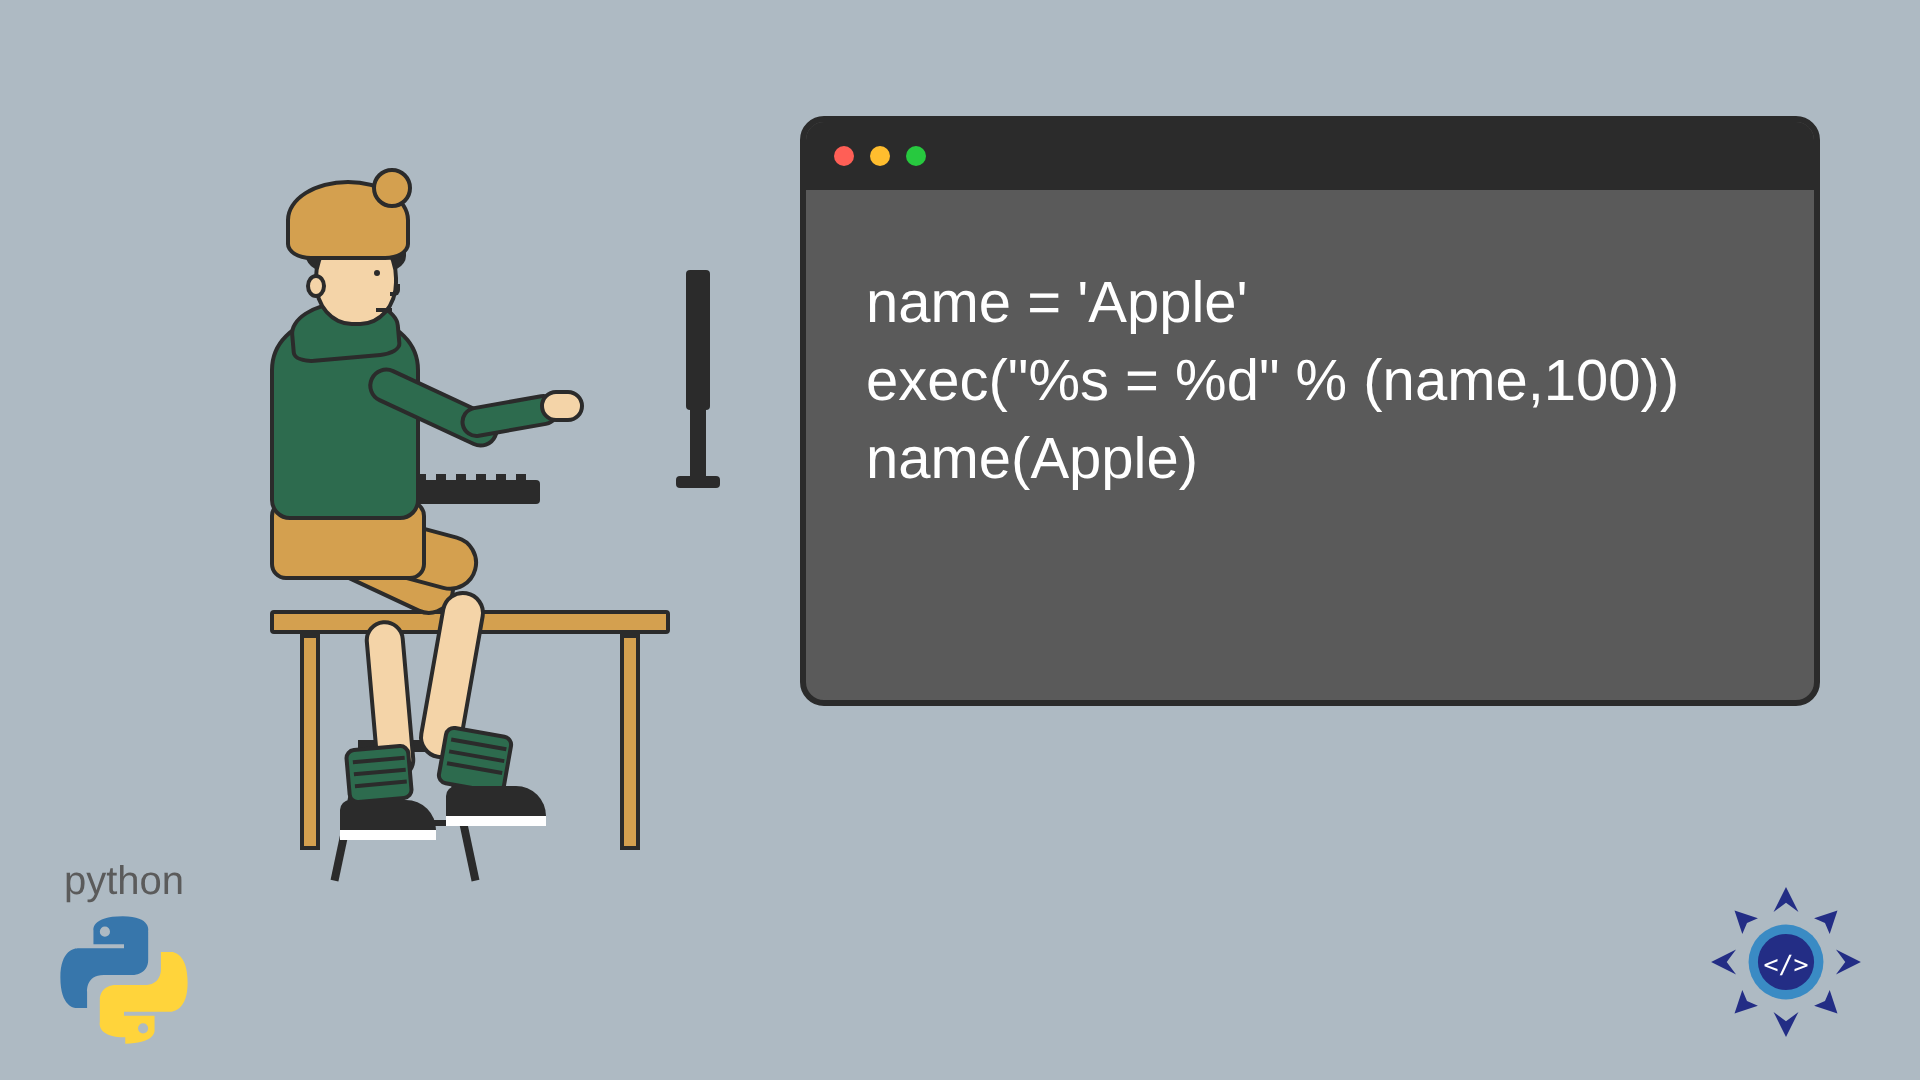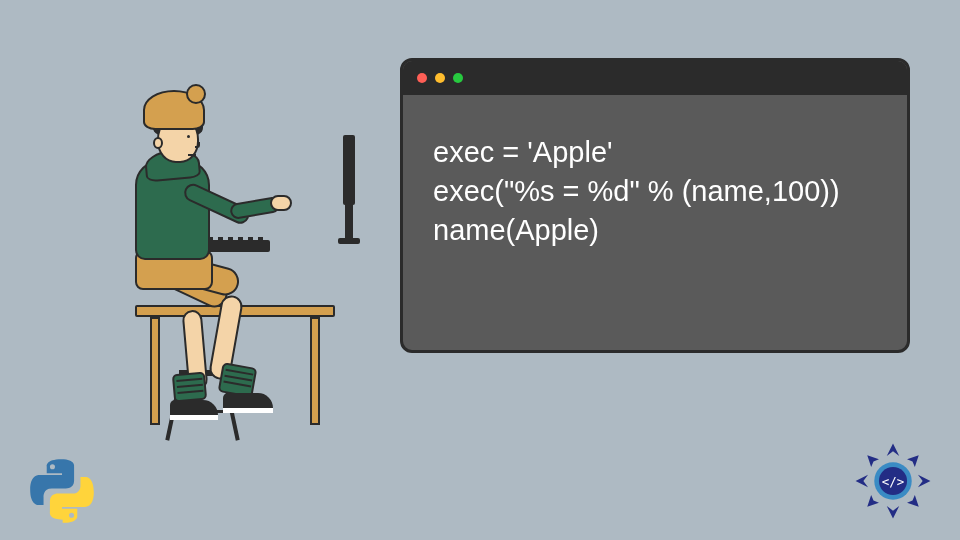--- a/index.html
+++ b/index.html
@@ -453,26 +453,27 @@
     <div class="mouth"></div>
   </div>
 </div>
 
 <div class="code-window">
   <div class="title-bar">
     <div class="tb-dot red"></div>
     <div class="tb-dot yellow"></div>
     <div class="tb-dot green"></div>
   </div>
-  <div class="code-body"><span>exec = 'Apple'</span>
+  <div class="code-body"><span>name = 'Apple'</span>
 <span>exec("%s = %d" % (name,100))</span>
 <span>name(Apple)</span></div>
 </div>
 
 <div class="python-logo">
+  <div class="python-text">python</div>
   <svg class="py-svg" viewBox="0 0 110 110">
     <path fill="#3776ab" d="M54 5c-25 0-23 11-23 11v11h24v3H20s-15-2-15 23 13 24 13 24h8V64s-1-13 13-13h23s12 0 12-12V17S77 5 54 5zM40 13a4 4 0 110 8 4 4 0 010-8z"></path>
     <path fill="#ffd43b" d="M56 105c25 0 23-11 23-11V83H55v-3h35s15 2 15-23-13-24-13-24h-8v13s1 13-13 13H48s-12 0-12 12v17s-3 12 20 12zm14-8a4 4 0 110-8 4 4 0 010 8z"></path>
   </svg>
 </div>
 
 <div class="delft-logo">
   <svg class="mandala" viewBox="0 0 100 100">
     <g fill="#232d85">
       <path d="M50 2 L58 18 L50 12 L42 18 Z"></path>

